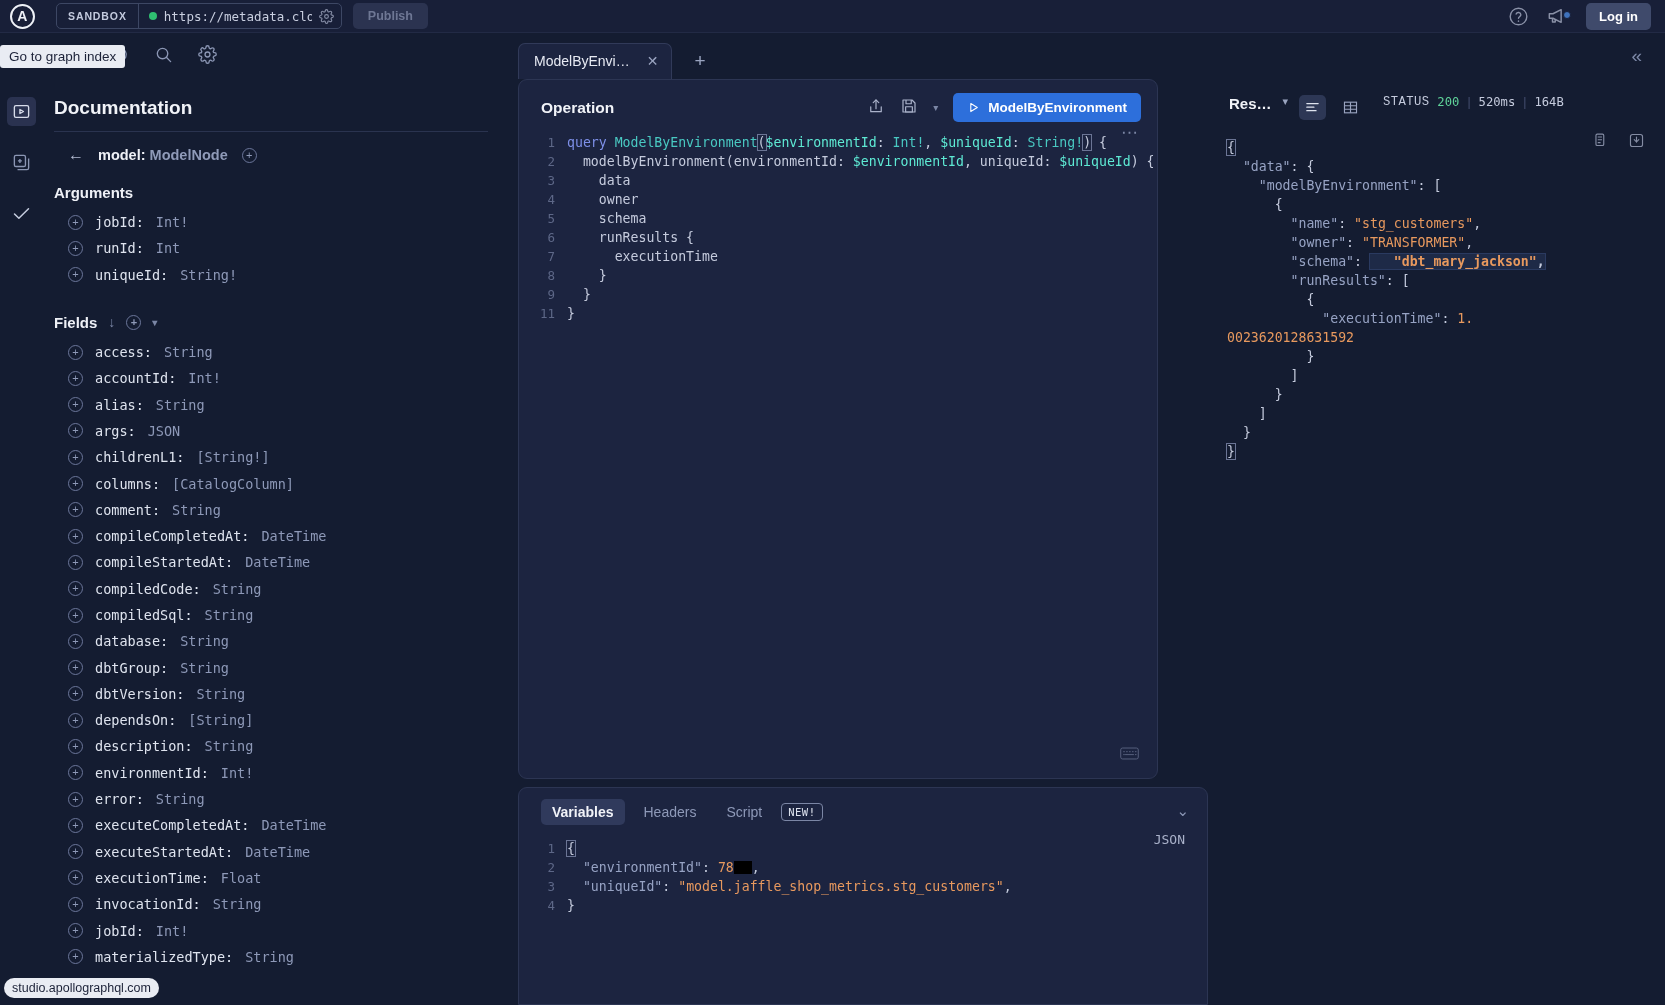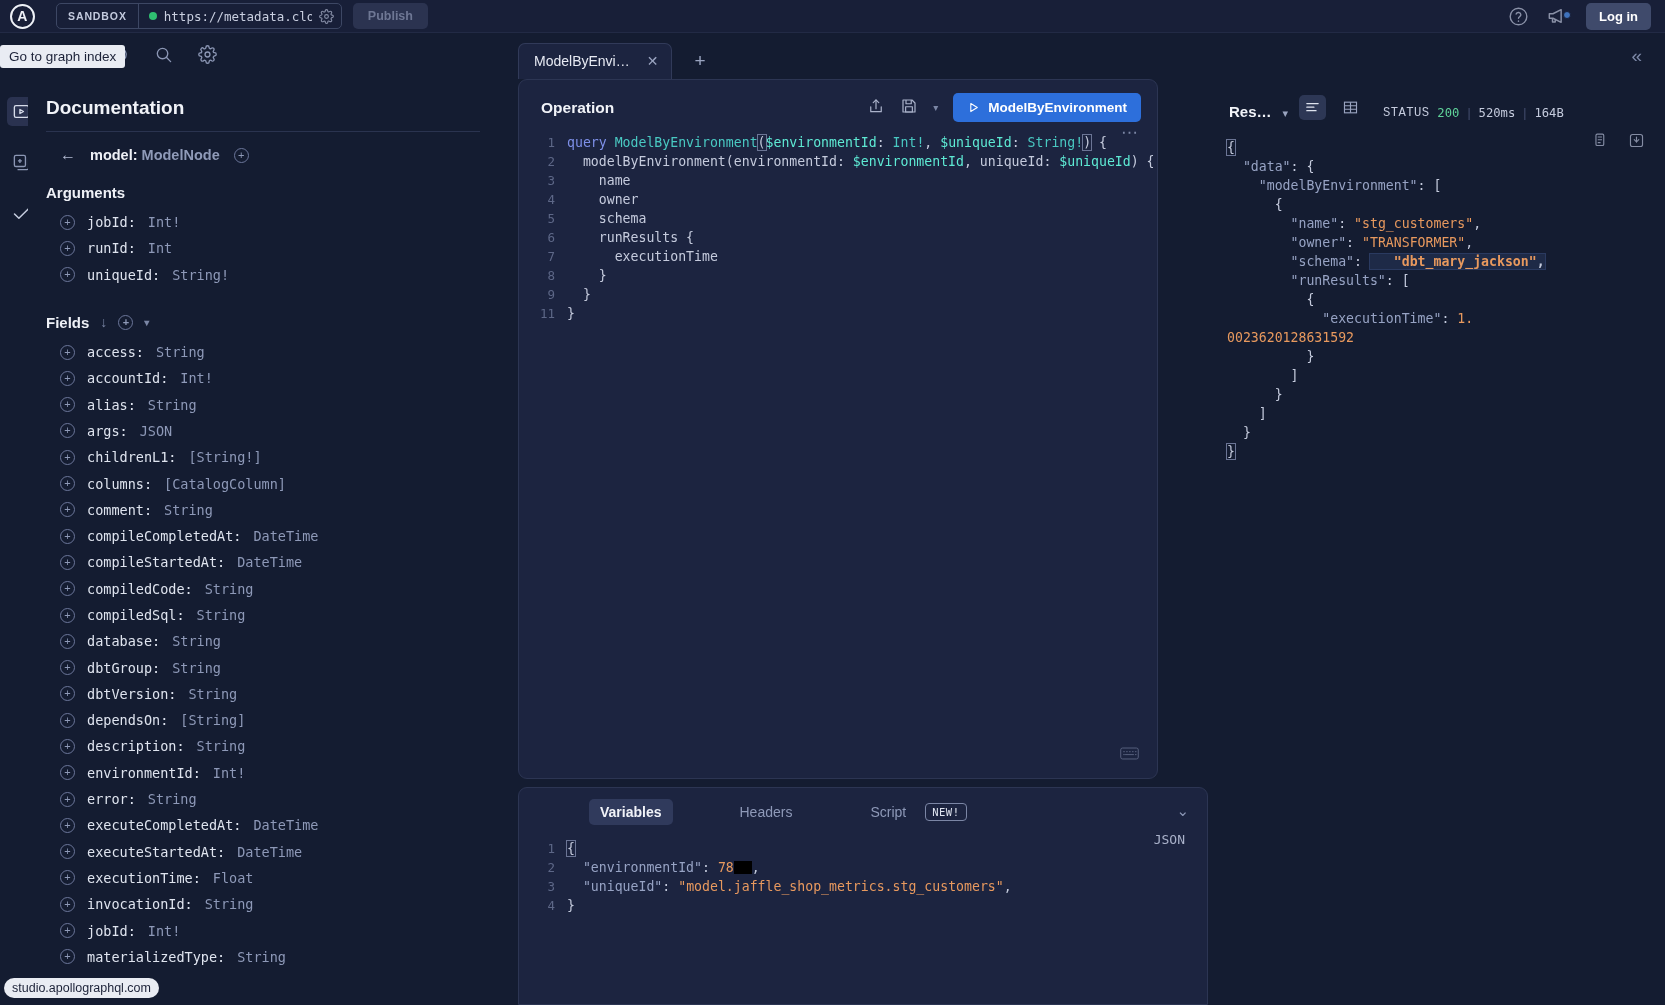--- a/index.html
+++ b/index.html
@@ -82,21 +82,21 @@
     position: absolute; left: 0; top: 79px; width: 44px; bottom: 0;
     background: #141c31; border-right: 1px solid #222a45;
     display: flex; flex-direction: column; align-items: center;
     padding-top: 18px; gap: 22px;
   }
   .rail-item { width: 29px; height: 29px; display: flex; align-items: center; justify-content: center; border-radius: 5px; }
   .rail-item.active { background: #2a3250; }
 
   
   .docpanel {
-    position: absolute; left: 28px; top: 79px; width: 474px; bottom: 0;
+    position: absolute; left: 36px; top: 79px; width: 474px; bottom: 0;
     background: #141c31; overflow: hidden; padding: 18px 22px 0 18px;
   }
   .doc-title { font-size: 19px; font-weight: 700; color: #f1f3f8; margin-bottom: 12px; }
   .doc-sep { height: 1px; background: #2a334f; margin-bottom: 14px; }
   .crumb { display: flex; align-items: center; gap: 14px; margin: 0 0 20px 14px; }
   .crumb-arrow { color: #b3bbd2; font-size: 16px; }
   .crumb-txt { font-size: 14.5px; color: #eef0f6; font-weight: 700; }
   .crumb-txt .ty { color: #8f9ab8; font-weight: 700; }
   .sec-head {
     font-size: 15px; font-weight: 700; color: #eef0f6;
@@ -160,36 +160,36 @@
   .brkt-hl { outline: 1px solid #6b7595; }
   .op-dots { position: absolute; right: 18px; top: 42px; color: #7b86a5; font-size: 17px; letter-spacing: 1px; }
   .kbd-hint { position: absolute; right: 18px; bottom: 14px; opacity: .55; }
 
   
   .varpanel {
     position: absolute; left: 518px; top: 787px; width: 690px; bottom: 0;
     background: #1c2440; border: 1px solid #2c3553; border-radius: 9px 9px 0 0;
   }
   .var-tabs { display: flex; align-items: center; gap: 8px; padding: 11px 16px 0 22px; }
-  .vtab { font-size: 14px; color: #8e99b8; padding: 5px 11px; border-radius: 5px; margin-left: 48px; }
+  .vtab { font-size: 14px; color: #8e99b8; padding: 5px 11px; border-radius: 5px; }
   .vtab.active { background: #303a5c; color: #f1f3f8; font-weight: 700; }
   .new-badge {
     font-size: 10.5px; color: #dfe4ef; border: 1px solid #7b86a5;
     border-radius: 4px; padding: 2px 6px; letter-spacing: .5px;
     font-family: "DejaVu Sans Mono", monospace;
   }
   .var-json-label { position: absolute; right: 22px; top: 44px; font-size: 13px; color: #aab2ca; }
   .var-chev { position: absolute; right: 18px; top: 14px; color: #8e99b8; font-size: 15px; }
   .k-str { color: #e8995e; }
   .k-key { color: #97a3c4; }
   .redact { display: inline-block; background: #000; width: 18px; height: 13px; vertical-align: -2px; }
 
   
   .respanel { position: absolute; left: 1213px; top: 79px; right: 0; bottom: 0; background: #141c31; }
-  .res-head { display: flex; align-items: flex-end; gap: 11px; padding: 16px 0 0 16px; }
+  .res-head { display: flex; align-items: flex-start; gap: 11px; padding: 16px 0 0 16px; }
   .res-label { font-size: 15px; font-weight: 700; color: #f1f3f8; }
   .res-chev { color: #9aa4c0; font-size: 11px; }
   .view-btn { width: 27px; height: 25px; border-radius: 5px; display: flex; align-items: center; justify-content: center; }
   .view-btn.active { background: #2d3755; }
   .status-grp { display: flex; align-items: center; gap: 8px; margin-left: 8px; font-size: 12.2px; }
   .st-label { color: #c5cbdd; letter-spacing: .4px; font-family: Liberation Mono, monospace; }
   .st-200 { color: #5fd39a; font-family: "DejaVu Sans Mono", monospace; }
   .st-div { color: #454f71; }
   .st-meta { color: #c5cbdd; font-family: "DejaVu Sans Mono", monospace; }
   .res-body { position: relative; padding: 18px 0 0 14px; }
@@ -497,21 +497,21 @@
       <div class="cline">
         <span class="lnum">1</span>
         <span class="ctext"><span class="k-query">query</span> <span class="k-opname">ModelByEnvironment</span><span class="brkt-hl">(</span><span class="k-var">$environmentId</span>: <span class="k-type">Int!</span>, <span class="k-var">$uniqueId</span>: <span class="k-type">String!</span><span class="brkt-hl">)</span> {</span>
       </div>
       <div class="cline">
         <span class="lnum">2</span>
         <span class="ctext">  modelByEnvironment(environmentId: <span class="k-var">$environmentId</span>, uniqueId: <span class="k-var">$uniqueId</span>) {</span>
       </div>
       <div class="cline">
         <span class="lnum">3</span>
-        <span class="ctext">    name</span>
+        <span class="ctext">    data</span>
       </div>
       <div class="cline">
         <span class="lnum">4</span>
         <span class="ctext">    owner</span>
       </div>
       <div class="cline">
         <span class="lnum">5</span>
         <span class="ctext">    schema</span>
       </div>
       <div class="cline">

